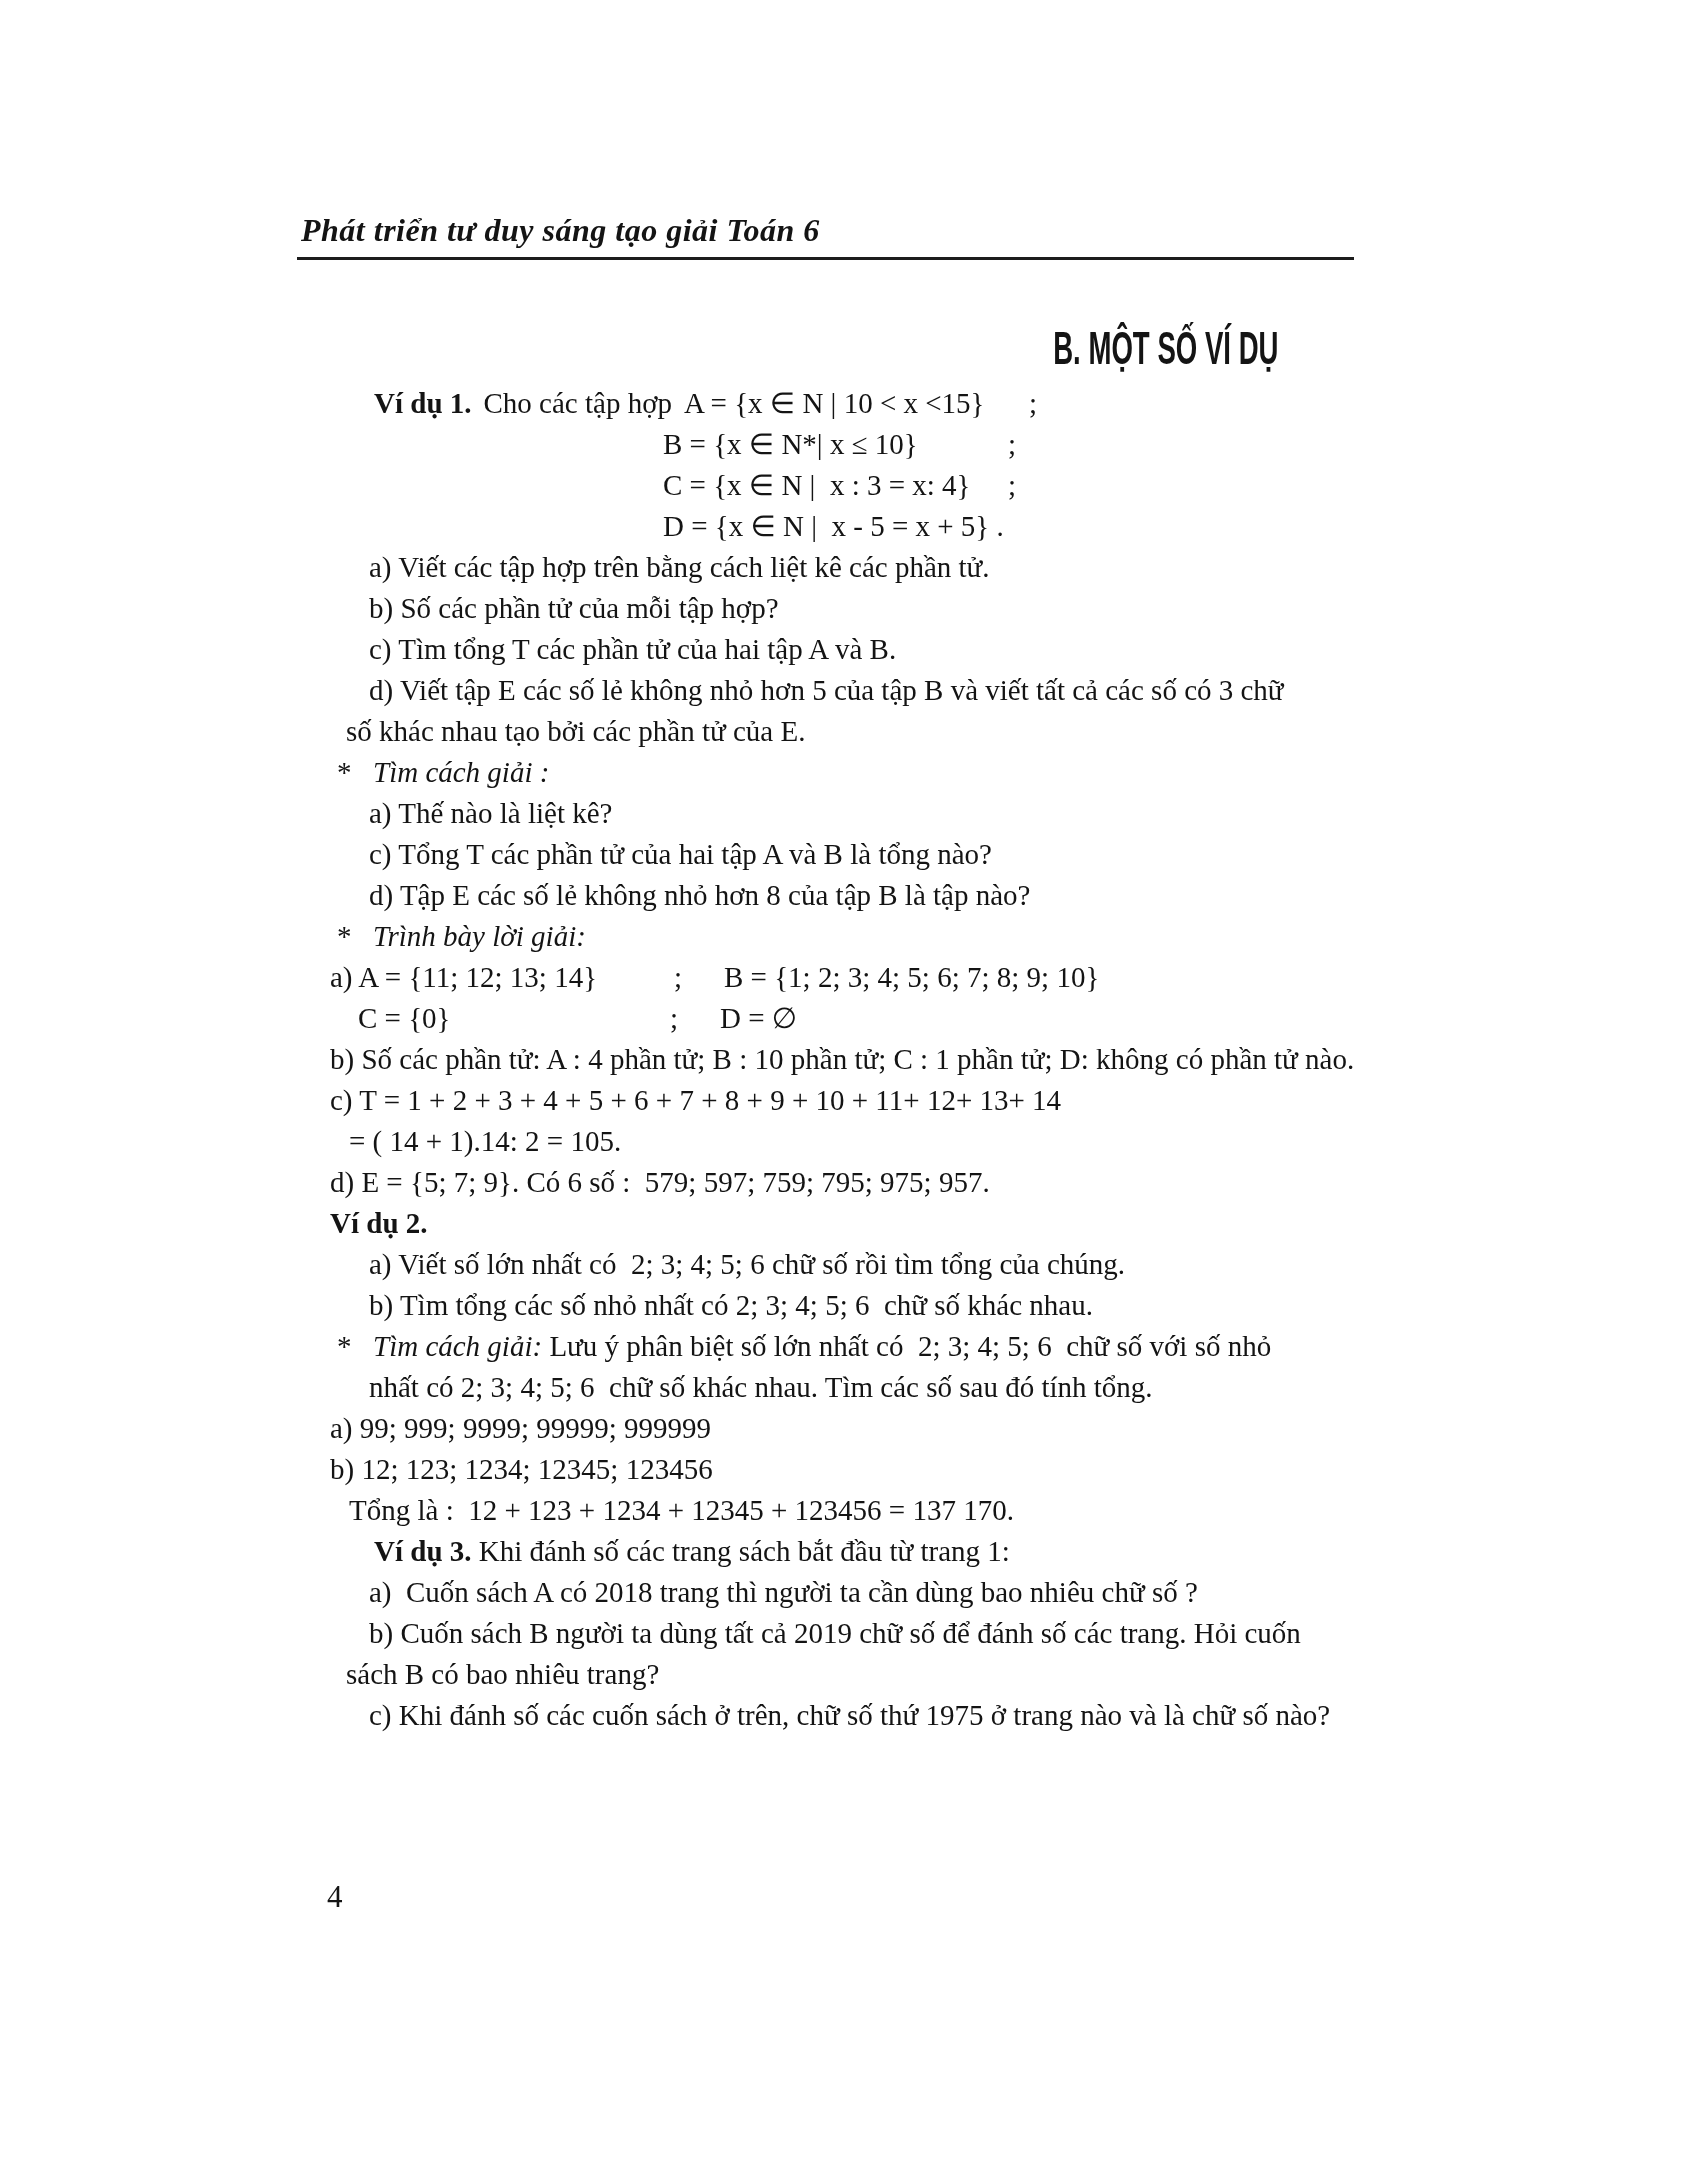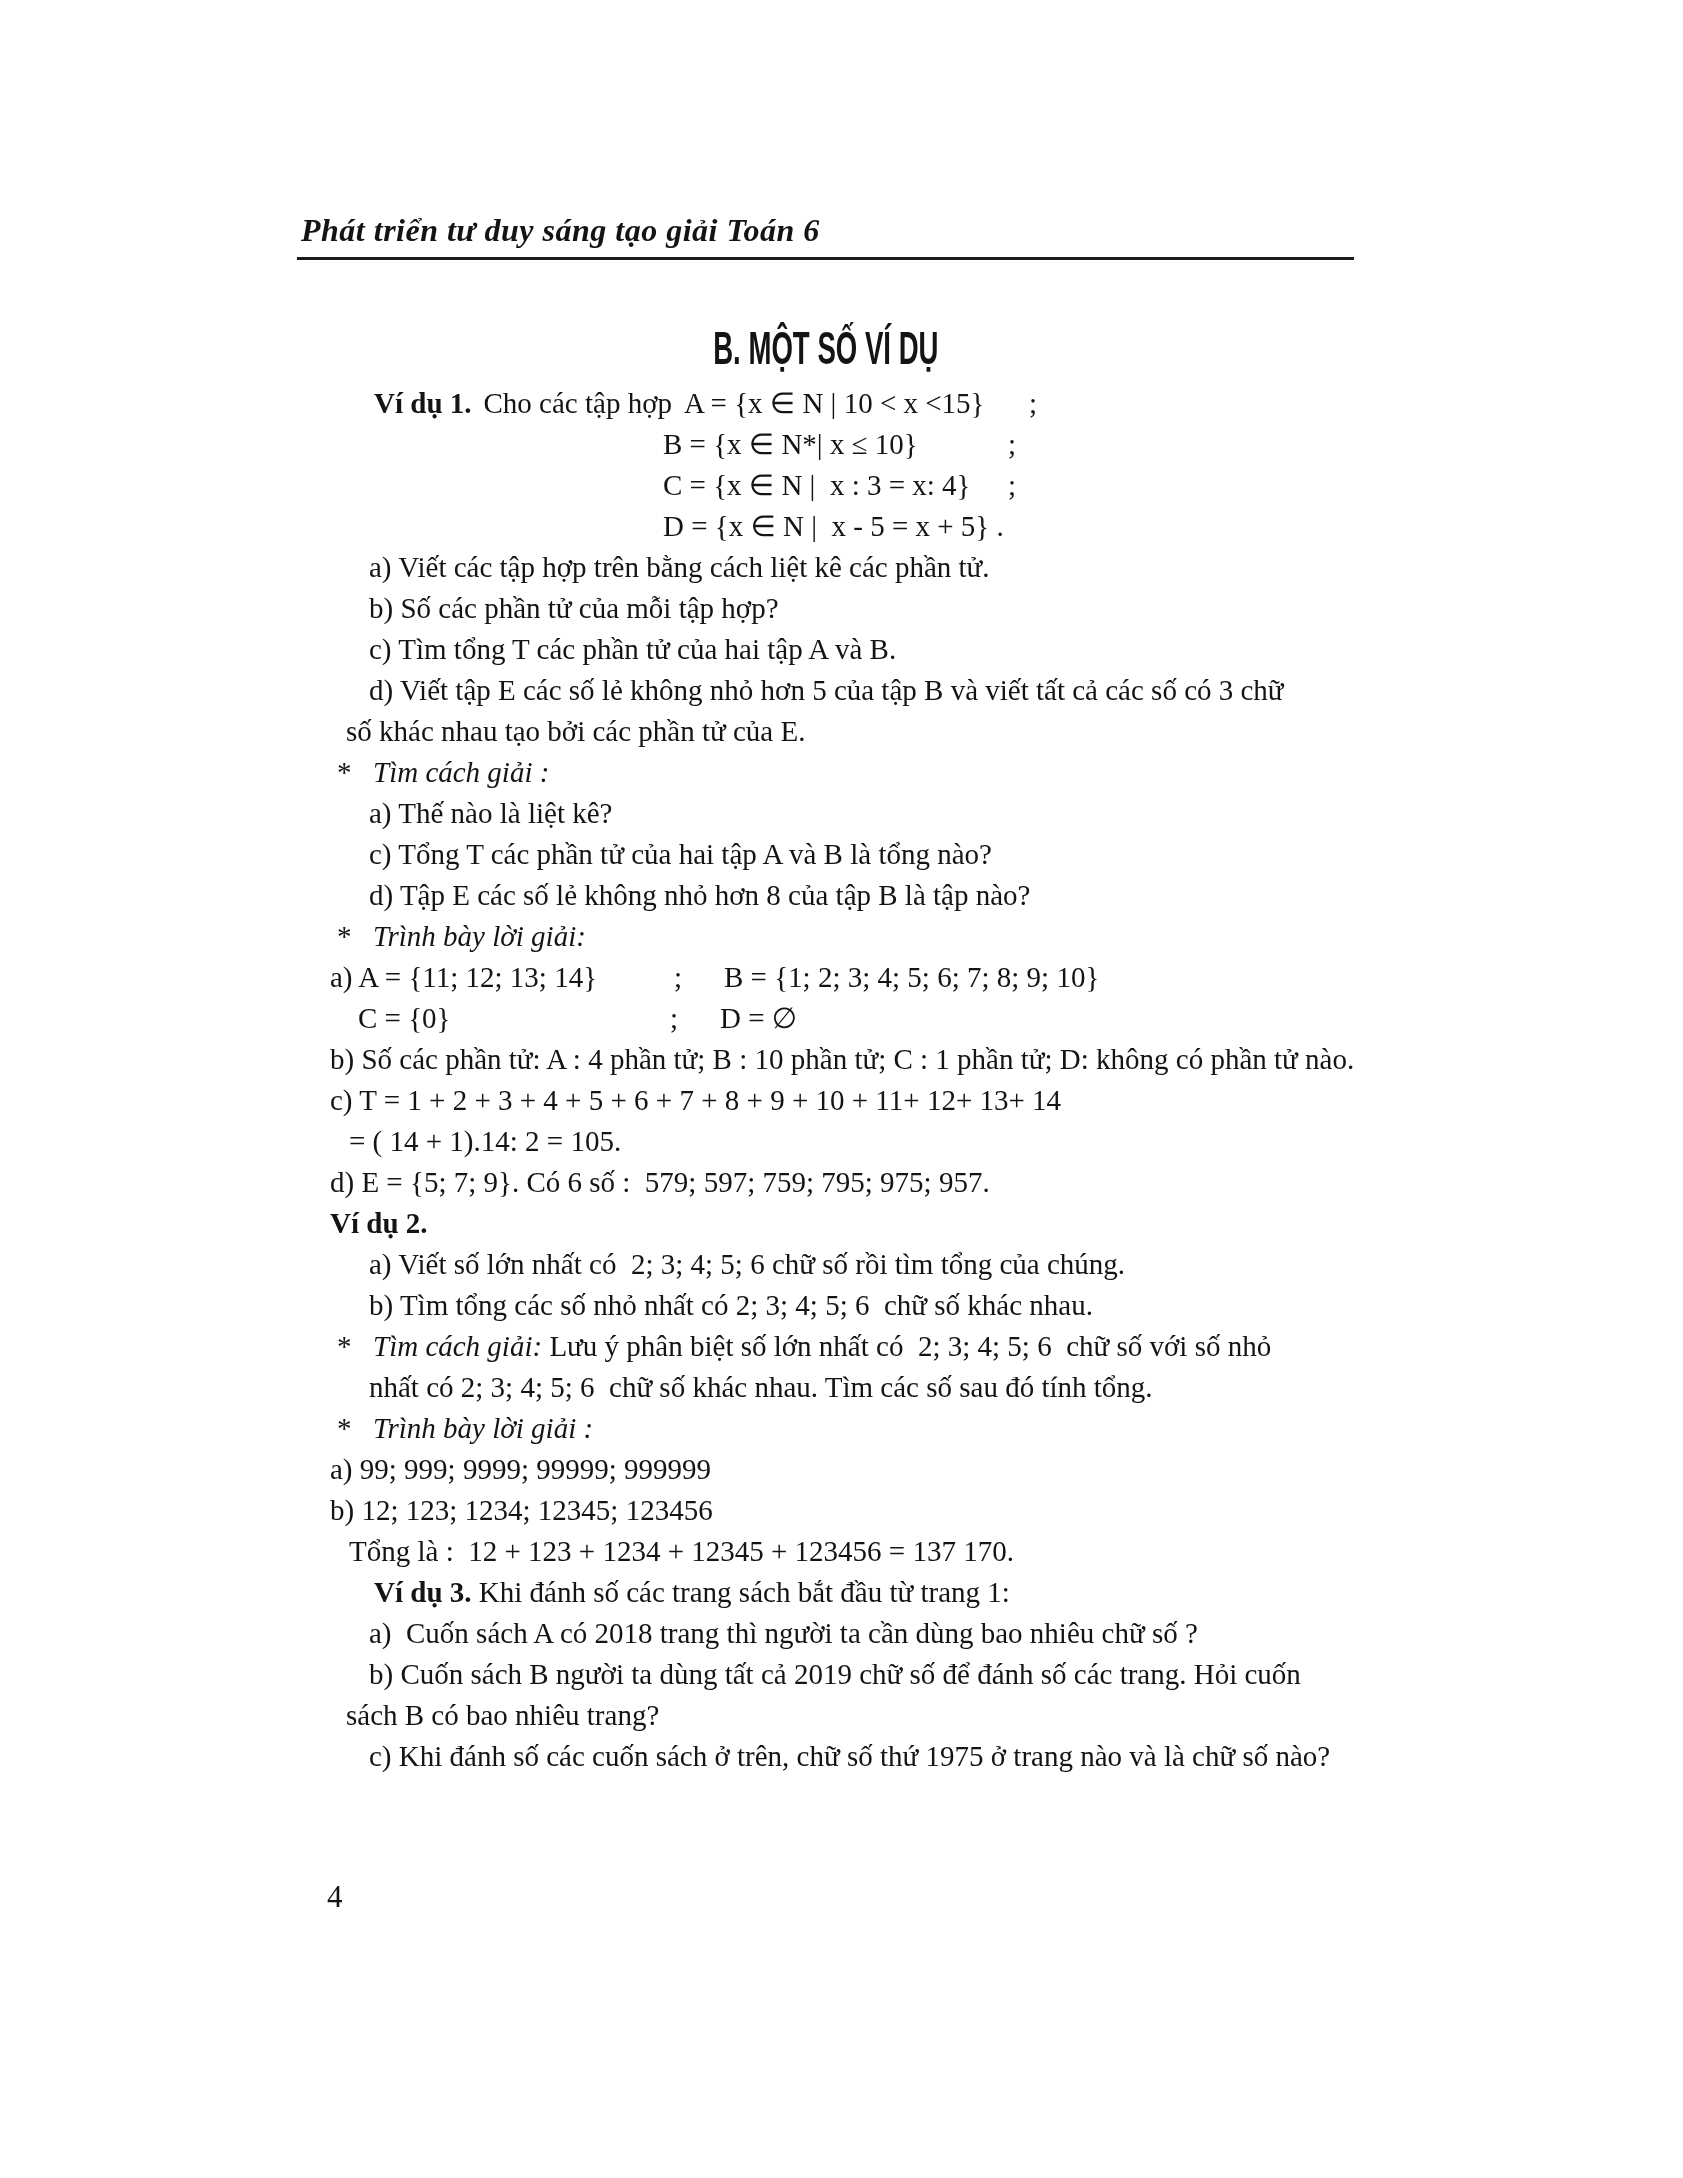--- a/index.html
+++ b/index.html
@@ -1,21 +1,21 @@
 <!DOCTYPE html>
 <html><head>
 <meta charset="utf-8">
 <style>
   html,body{margin:0;padding:0;background:#ffffff;}
   .page{position:relative;width:1683px;height:2098px;background:#ffffff;color:#141414;
         font-family:"Liberation Serif",serif;overflow:hidden;padding-left:40px;}
   .hdr{position:absolute;left:301px;top:212px;font-size:32px;font-style:italic;font-weight:bold;
        white-space:pre;letter-spacing:0.5px;}
   .rule{position:absolute;left:297px;top:257px;width:1057px;height:3px;background:#1c1c1c;}
-  .sect{position:absolute;left:297px;top:323px;width:1057px;text-align:center;}
+  .sect{position:absolute;left:297px;top:323px;width:1057px;text-align:right;}
   .sect-inner{display:inline-block;font-family:"Liberation Sans",sans-serif;font-weight:bold;
        font-size:46px;line-height:50px;transform:scaleX(.60);transform-origin:50% 50%;white-space:pre;}
   .body{position:absolute;left:297px;top:383px;width:1109px;font-size:29px;line-height:41px;}
   .ln{white-space:pre;height:41px;}
   .b{font-weight:bold;margin-left:44px;}
   .i{font-style:italic;}
   .iv{margin-left:33px;}      
   .ii{margin-left:72px;}      
   .ic{margin-left:49px;}     
   .ig{margin-left:52px;}      
@@ -66,21 +66,20 @@
     <div class="ln iv">b) Số các phần tử: A : 4 phần tử; B : 10 phần tử; C : 1 phần tử; D: không có phần tử nào.</div>
     <div class="ln iv">c) T = 1 + 2 + 3 + 4 + 5 + 6 + 7 + 8 + 9 + 10 + 11+ 12+ 13+ 14</div>
     <div class="ln ig">= ( 14 + 1).14: 2 = 105.</div>
     <div class="ln iv">d) E = {5; 7; 9}. Có 6 số :  579; 597; 759; 795; 975; 957.</div>
 
     <div class="ln iv b">Ví dụ 2.</div>
     <div class="ln ii">a) Viết số lớn nhất có  2; 3; 4; 5; 6 chữ số rồi tìm tổng của chúng.</div>
     <div class="ln ii">b) Tìm tổng các số nhỏ nhất có 2; 3; 4; 5; 6  chữ số khác nhau.</div>
     <div class="ln"><span class="mk">*</span><span class="i">Tìm cách giải:</span><span> Lưu ý phân biệt số lớn nhất có  2; 3; 4; 5; 6  chữ số với số nhỏ</span></div>
     <div class="ln ii">nhất có 2; 3; 4; 5; 6  chữ số khác nhau. Tìm các số sau đó tính tổng.</div>
-    <div class="ln"><span class="mk">*</span><span class="i">Trình bày lời giải :</span></div>
     <div class="ln iv">a) 99; 999; 9999; 99999; 999999</div>
     <div class="ln iv">b) 12; 123; 1234; 12345; 123456</div>
     <div class="ln ig">Tổng là :  12 + 123 + 1234 + 12345 + 123456 = 137 170.</div>
 
     <div class="ln iv"><span class="b">Ví dụ 3.</span><span> Khi đánh số các trang sách bắt đầu từ trang 1:</span></div>
     <div class="ln ii">a)  Cuốn sách A có 2018 trang thì người ta cần dùng bao nhiêu chữ số ?</div>
     <div class="ln ii">b) Cuốn sách B người ta dùng tất cả 2019 chữ số để đánh số các trang. Hỏi cuốn</div>
     <div class="ln ic">sách B có bao nhiêu trang?</div>
     <div class="ln ii">c) Khi đánh số các cuốn sách ở trên, chữ số thứ 1975 ở trang nào và là chữ số nào?</div>
 

